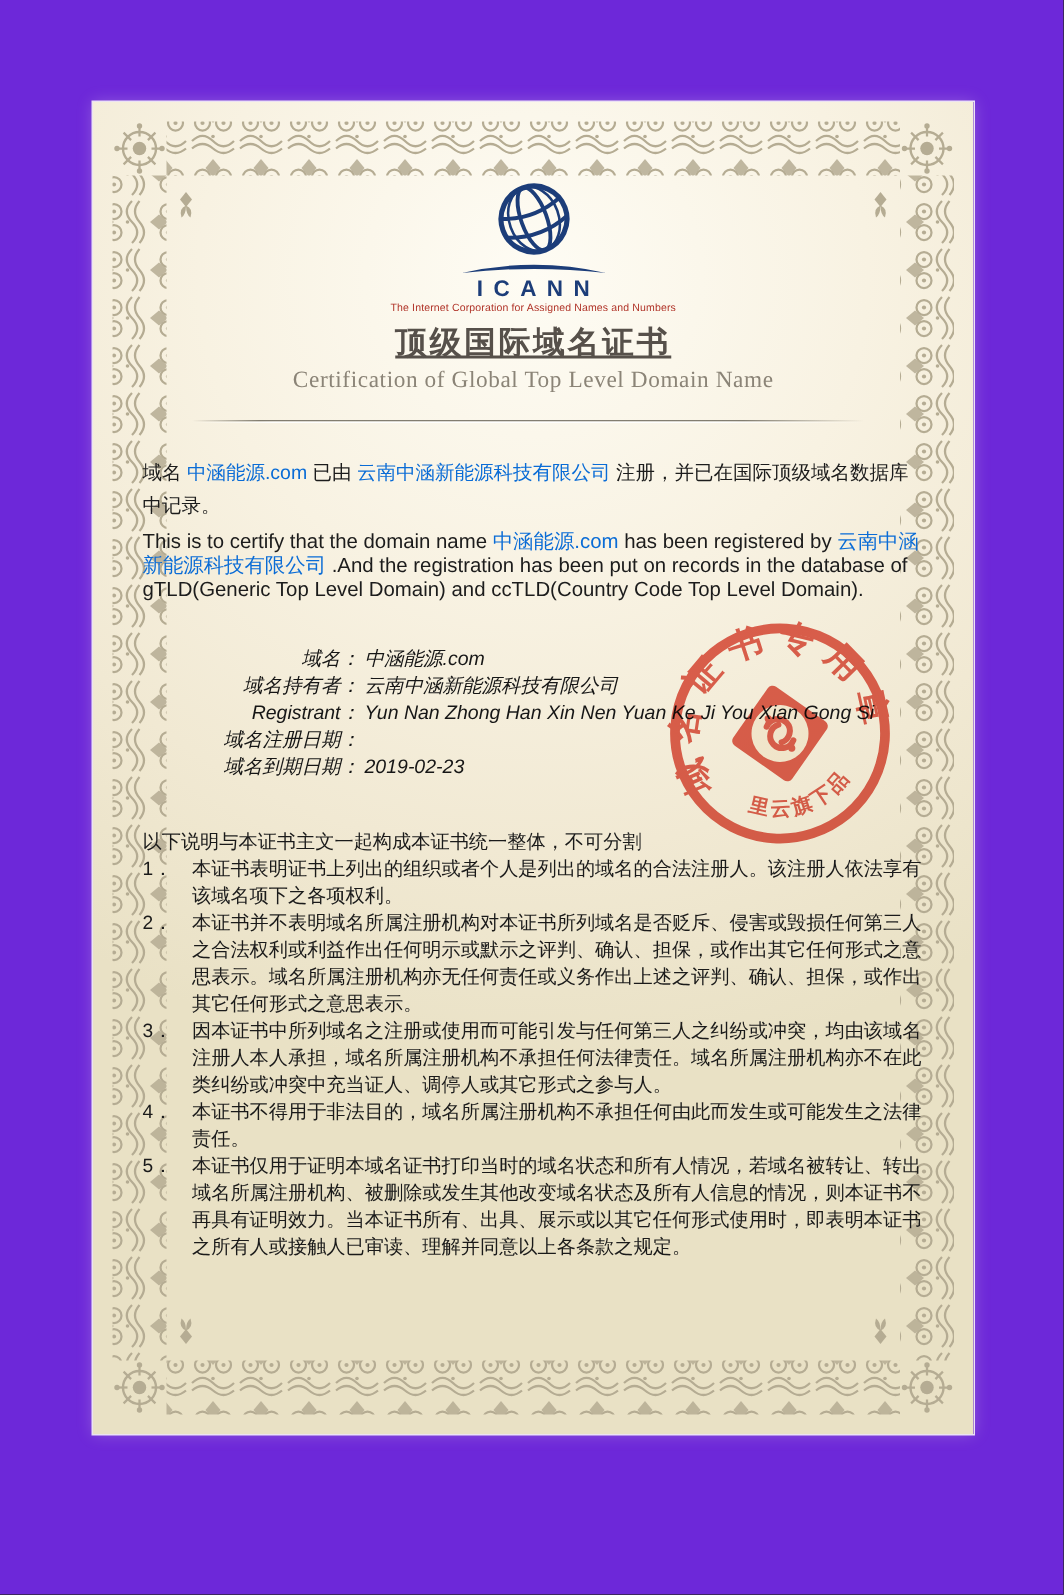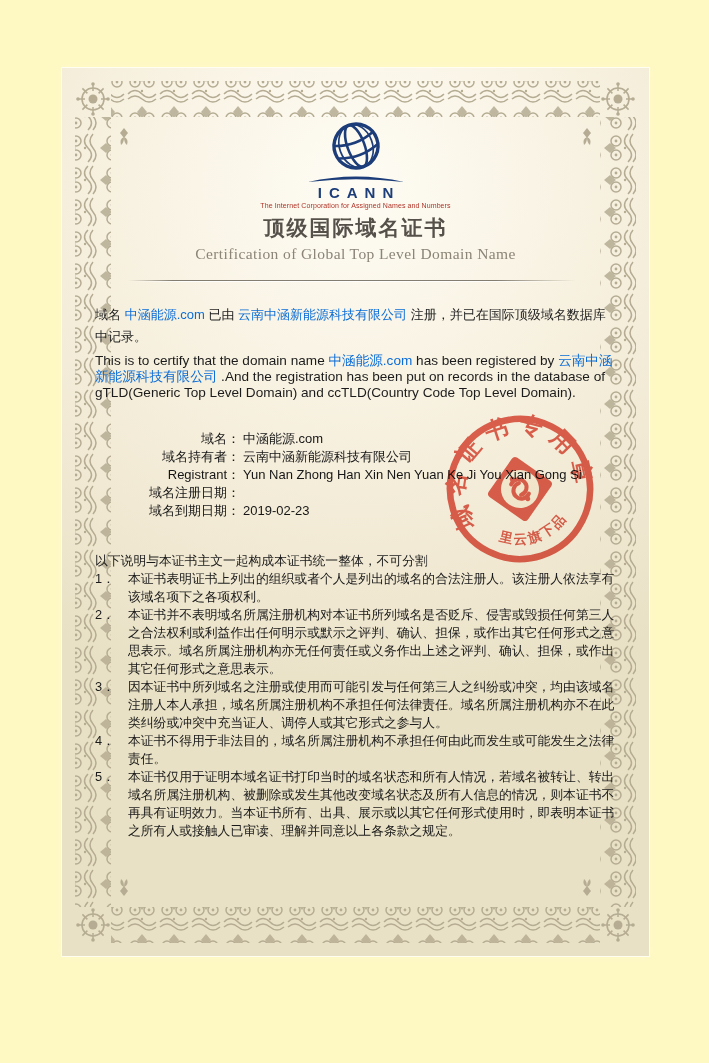--- a/index.html
+++ b/index.html
@@ -1,43 +1,43 @@
 <!DOCTYPE html>
 <html><head>
 <meta charset="utf-8">
 <style>
   html,body{margin:0;padding:0;background:#000;}
-  .stage{position:relative;width:709px;height:1063px;background:#fef9c3;overflow:hidden;
+  .stage{position:relative;width:709px;height:1063px;background:#6d28d9;overflow:hidden;
          font-family:"Liberation Sans","DejaVu Sans",sans-serif;}
   .paper{position:absolute;left:62px;top:68px;width:587px;height:888px;
          background:radial-gradient(ellipse 95% 60% at 50% 13%, #fefcf4 0%, #f8f2e2 40%, #f1e9d3 72%, #e9e1c5 100%);
          box-shadow:0 0 0 1px rgba(255,255,248,.85), 0 0 10px rgba(255,250,230,.25);}
   svg.frame{position:absolute;left:0;top:0;}
   
   .logo{position:absolute;left:0;top:52px;width:100%;text-align:center;}
   .logo .globe{display:block;margin:0 auto;}
   .logo .swoosh{display:block;margin:2px auto 0;}
   .wordmark{margin-top:1px;color:#1c3d79;font-size:15px;font-weight:800;letter-spacing:7px;padding-left:7px;}
   .tagline{margin-top:1px;color:#b03328;font-size:7px;letter-spacing:.1px;}
   
   .title{position:absolute;left:0;top:146px;width:100%;margin:0;text-align:center;
-         font-size:21px;font-weight:bold;color:#56504a;letter-spacing:2px;}
+         font-size:21px;font-weight:bold;color:#56504a;letter-spacing:2px;text-decoration:underline;}
   .subtitle{position:absolute;left:0;top:177px;width:100%;margin:0;text-align:center;
          font-family:"Liberation Serif","DejaVu Serif",serif;font-size:15.5px;font-weight:normal;
          color:#8b8477;letter-spacing:.4px;}
   .divider{position:absolute;left:66px;top:212px;width:448px;height:2px;}
   .divider .dk{height:1px;background:linear-gradient(to right, rgba(90,85,72,0), rgba(90,85,72,.75) 10%, rgba(90,85,72,.75) 82%, rgba(90,85,72,0));}
   .divider .lt{height:1px;background:linear-gradient(to right, rgba(255,255,255,0), rgba(255,255,255,.9) 12%, rgba(255,255,255,.9) 80%, rgba(255,255,255,0));}
   
   .para{position:absolute;left:33px;width:521px;margin:0;color:#1c1c1c;}
   .para-cn{top:236px;font-size:13px;line-height:21.5px;}
   .para-en{top:285px;font-size:13.6px;line-height:16px;}
   .blue{color:#0a6cd6;}
   .details{position:absolute;left:33px;top:362px;width:521px;font-size:13px;color:#161616;}
-  .drow{display:flex;line-height:18px;}
+  .drow{display:flex;line-height:18px;font-style:italic;}
   .dl{flex:0 0 145px;text-align:right;white-space:nowrap;}
   .dv{flex:1;padding-left:3px;white-space:nowrap;}
   .terms{position:absolute;left:33px;top:484px;width:522px;font-size:12.8px;line-height:18px;color:#1a1a1a;}
   .term{display:flex;}
   .term .num{flex:0 0 33px;}
   .term .txt{flex:1;}
   .print-date{position:absolute;left:33px;top:777px;font-size:13px;color:#161616;}
   
   svg.stamp{position:absolute;left:373px;top:336px;mix-blend-mode:multiply;opacity:.86;}
 </style>

